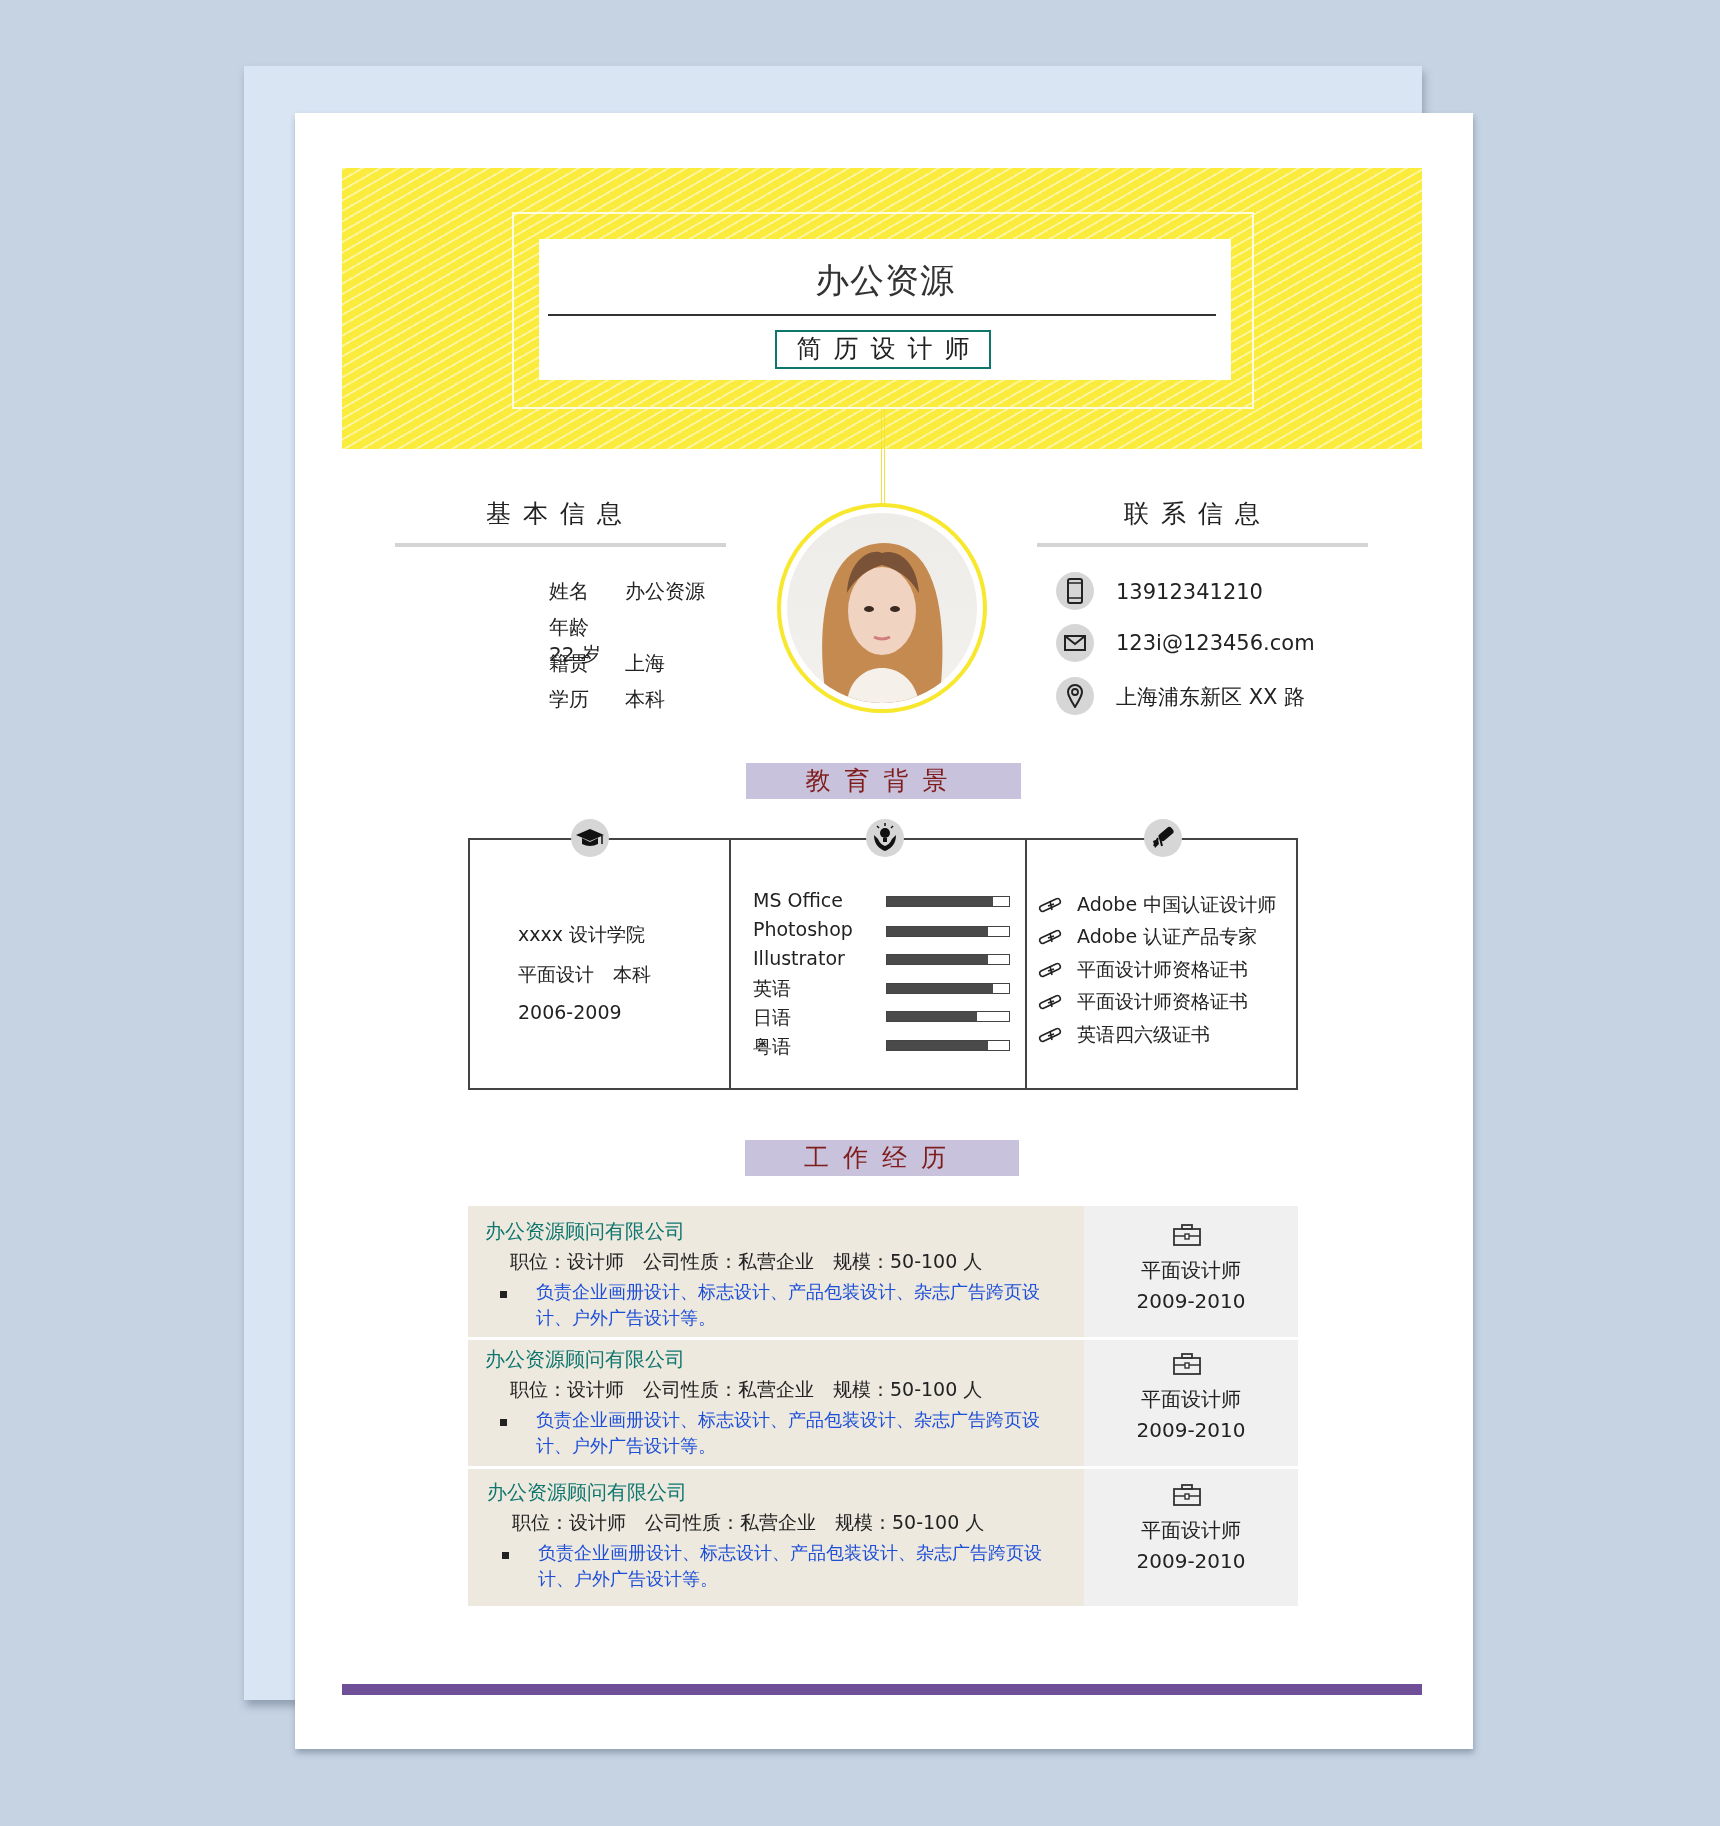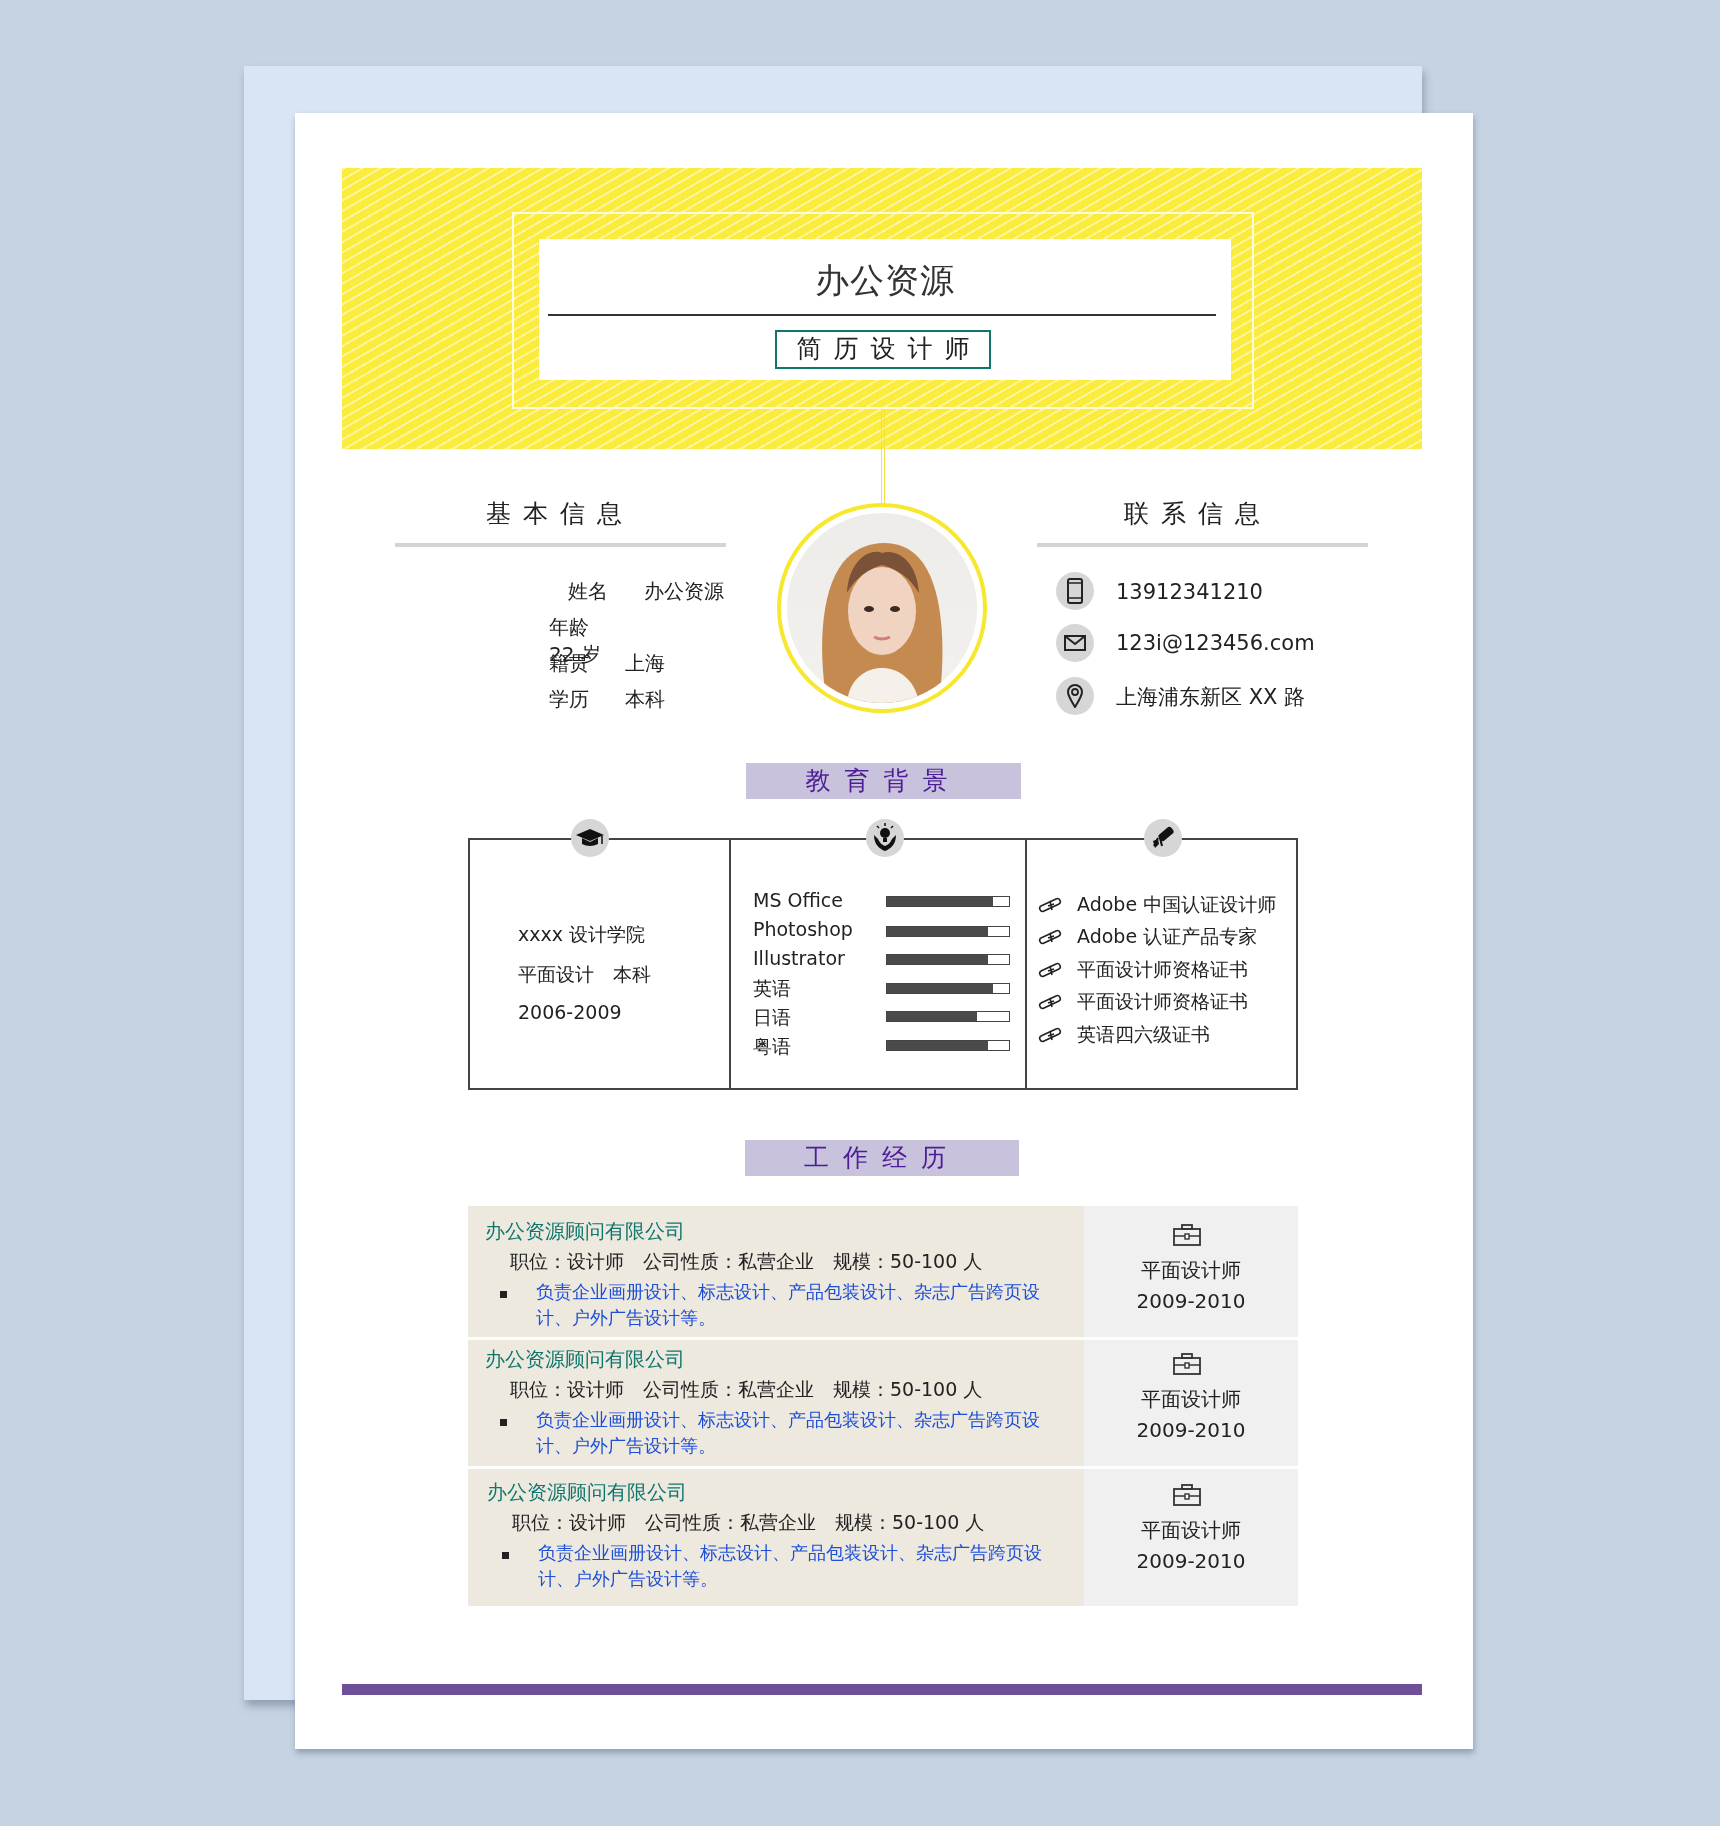--- a/index.html
+++ b/index.html
@@ -68,21 +68,21 @@
     background: radial-gradient(ellipse at 50% 100%, #f4efe6 0 30%, transparent 31%),
                 linear-gradient(180deg, #eeece8 0%, #f3f1ee 100%);
   }
   .contact-icon {
     width: 38px; height: 38px; border-radius: 50%; background: #d6d6d6;
     display: flex; align-items: center; justify-content: center;
   }
   .contact-text { font-size: 21px; color: #222; }
   .purple-tab {
     background: #c9c2dc; text-align: center; font-size: 25px;
-    letter-spacing: 14px; color: #4c1d95;
+    letter-spacing: 14px; color: #7f1d1d;
   }
   .edu-box {
     left: 468px; top: 838px; width: 830px; height: 252px;
     border: 2px solid #444; border-top: 2px solid #444;
   }
   .edu-divider { width: 2px; background: #444; }
   .circle-icon {
     width: 38px; height: 38px; border-radius: 50%; background: #d6d6d6;
     display: flex; align-items: center; justify-content: center;
   }
@@ -114,21 +114,21 @@
 <div class="abs yellow-band"></div>
 <div class="abs outer-frame"></div>
 <div class="abs title-box"></div>
 <div class="abs name-title">办公资源</div>
 <div class="abs title-rule"></div>
 <div class="abs subtitle">简历设计师</div>
 <div class="abs connector"></div>
 
 <div class="abs section-h" style="left:395px; top:497px; width:330px;">基本信息</div>
 <div class="abs grey-rule" style="left:395px; top:543px; width:331px;"></div>
-<div class="kv-row" style="left:549px; top:578px;margin-left:19px;">
+<div class="kv-row" style="left:549px; top:578px;">
   <span class="k">姓名</span>
   <span>办公资源</span>
 </div>
 <div class="kv-row" style="left:549px; top:614px;flex-direction:column;">
   <span class="k">年龄</span>
   <span>22 岁</span>
 </div>
 <div class="kv-row" style="left:549px; top:650px;">
   <span class="k">籍贯</span>
   <span>上海</span>

